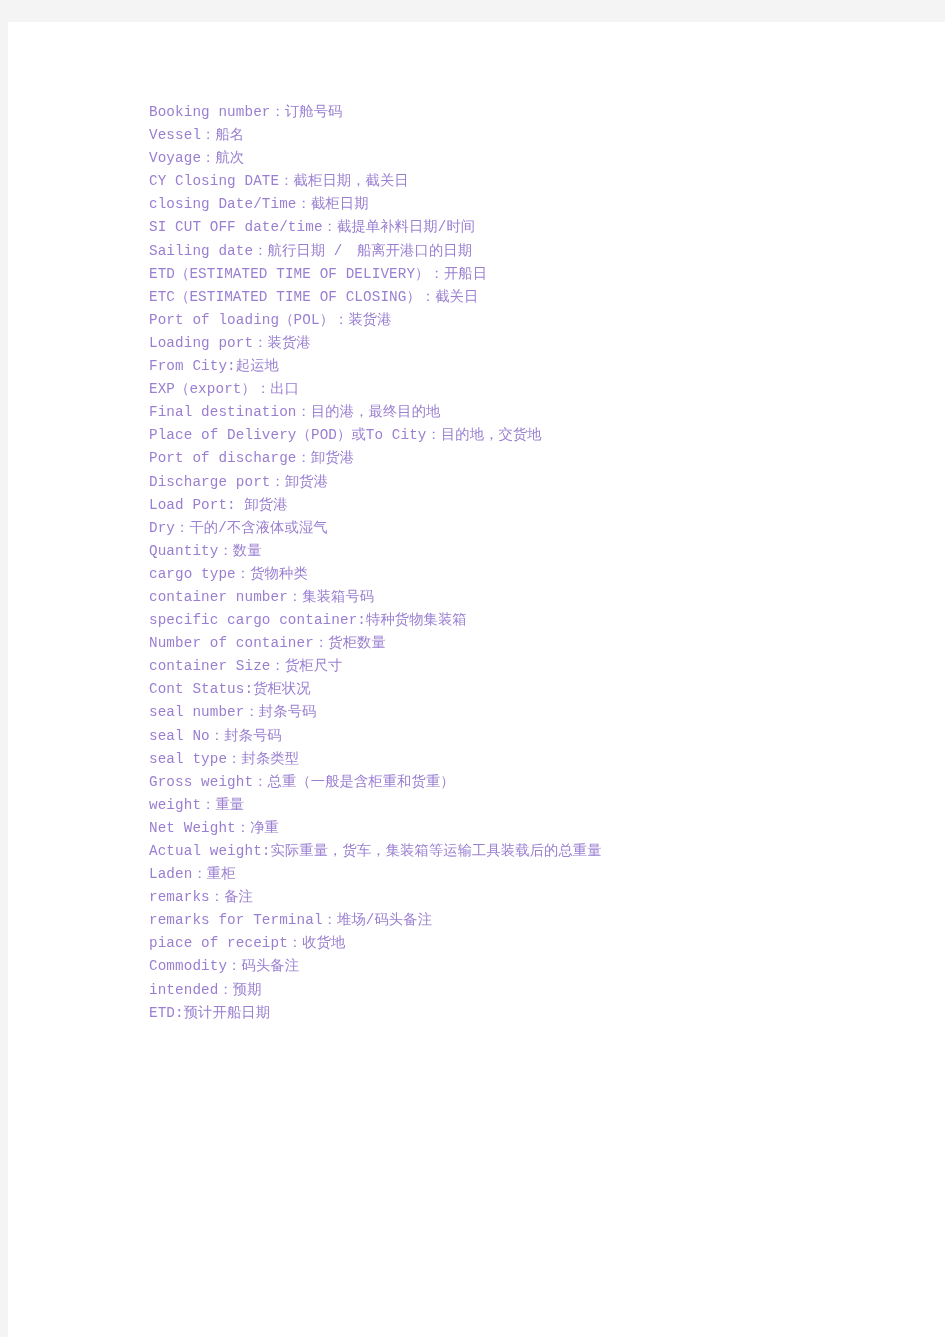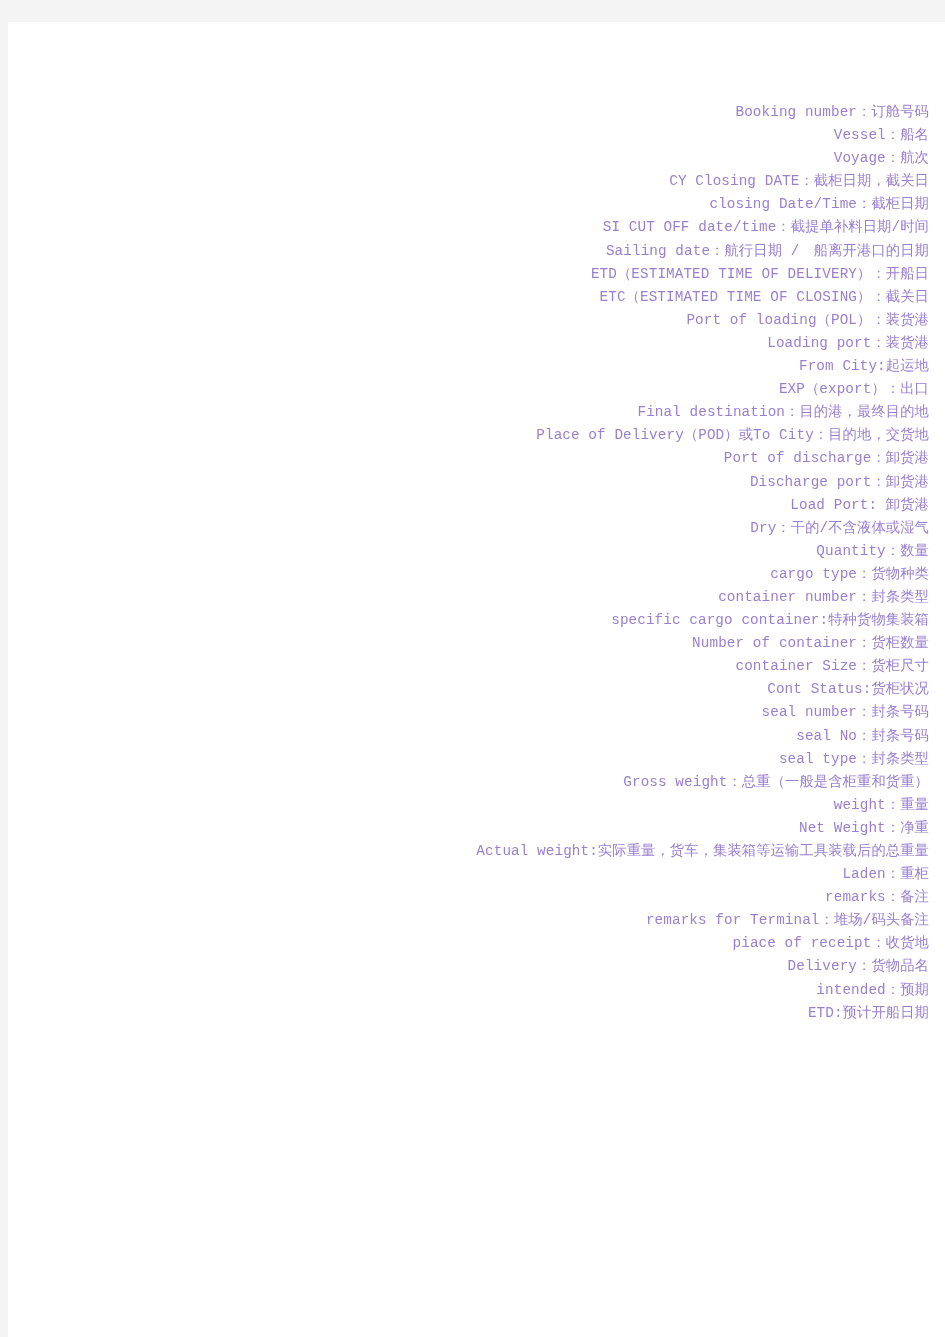--- a/index.html
+++ b/index.html
@@ -36,21 +36,20 @@
     list-style: none;
   }
 
   .term-line {
     font-family: "Liberation Mono", "DejaVu Sans Mono", monospace;
     font-size: 14.3px;
     line-height: 23.1px;
     color: #9a7fd1;
     white-space: pre;
     letter-spacing: 0.1px;
-    text-align: right;
     -webkit-font-smoothing: antialiased;
   }
 </style>
 </head>
 <body>
 
 <div id="page-sheet">
   <div id="term-list">
       <div class="term-line">Booking number：订舱号码</div>
       <div class="term-line">Vessel：船名</div>
@@ -66,33 +65,33 @@
       <div class="term-line">From City:起运地</div>
       <div class="term-line">EXP（export）：出口</div>
       <div class="term-line">Final destination：目的港，最终目的地</div>
       <div class="term-line">Place of Delivery（POD）或To City：目的地，交货地</div>
       <div class="term-line">Port of discharge：卸货港</div>
       <div class="term-line">Discharge port：卸货港</div>
       <div class="term-line">Load Port: 卸货港</div>
       <div class="term-line">Dry：干的/不含液体或湿气</div>
       <div class="term-line">Quantity：数量</div>
       <div class="term-line">cargo type：货物种类</div>
-      <div class="term-line">container number：封条类型</div>
+      <div class="term-line">container number：集装箱号码</div>
       <div class="term-line">specific cargo container:特种货物集装箱</div>
       <div class="term-line">Number of container：货柜数量</div>
       <div class="term-line">container Size：货柜尺寸</div>
       <div class="term-line">Cont Status:货柜状况</div>
       <div class="term-line">seal number：封条号码</div>
       <div class="term-line">seal No：封条号码</div>
       <div class="term-line">seal type：封条类型</div>
       <div class="term-line">Gross weight：总重（一般是含柜重和货重）</div>
       <div class="term-line">weight：重量</div>
       <div class="term-line">Net Weight：净重</div>
       <div class="term-line">Actual weight:实际重量，货车，集装箱等运输工具装载后的总重量</div>
       <div class="term-line">Laden：重柜</div>
       <div class="term-line">remarks：备注</div>
       <div class="term-line">remarks for Terminal：堆场/码头备注</div>
       <div class="term-line">piace of receipt：收货地</div>
-      <div class="term-line">Delivery：货物品名</div>
+      <div class="term-line">Commodity：码头备注</div>
       <div class="term-line">intended：预期</div>
       <div class="term-line">ETD:预计开船日期</div>
     </div>
 </div>
 
 </body></html>

